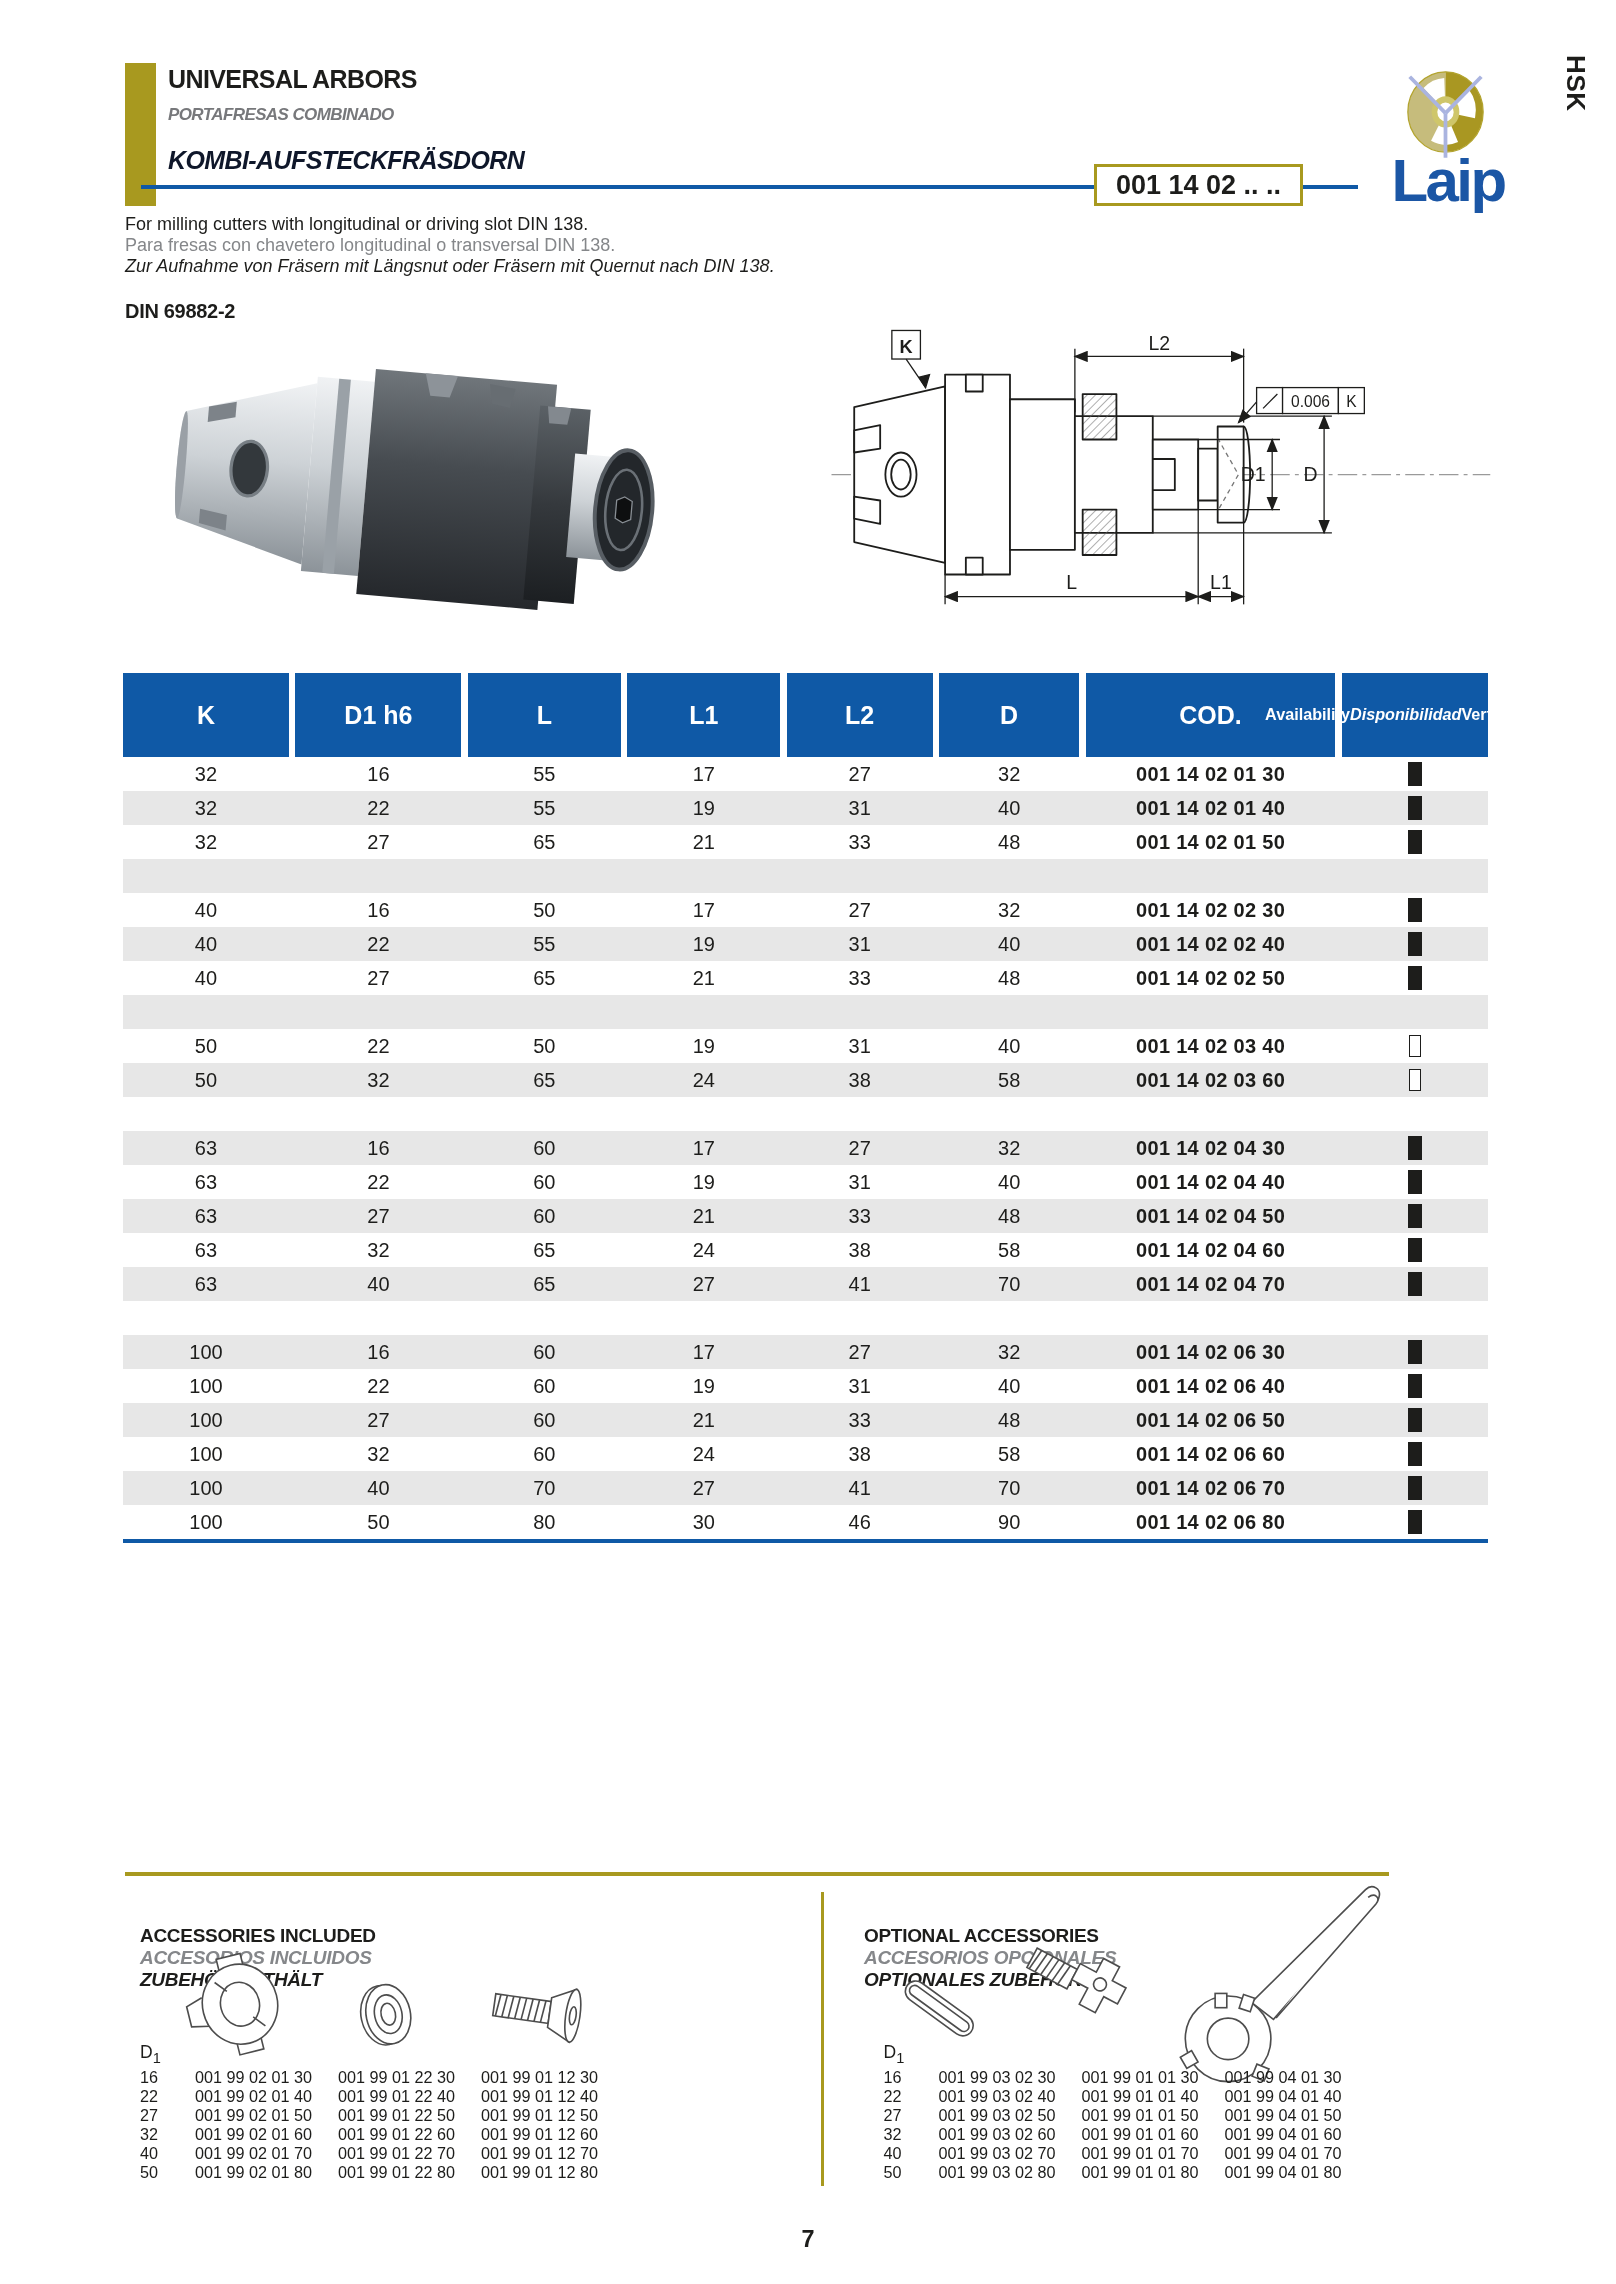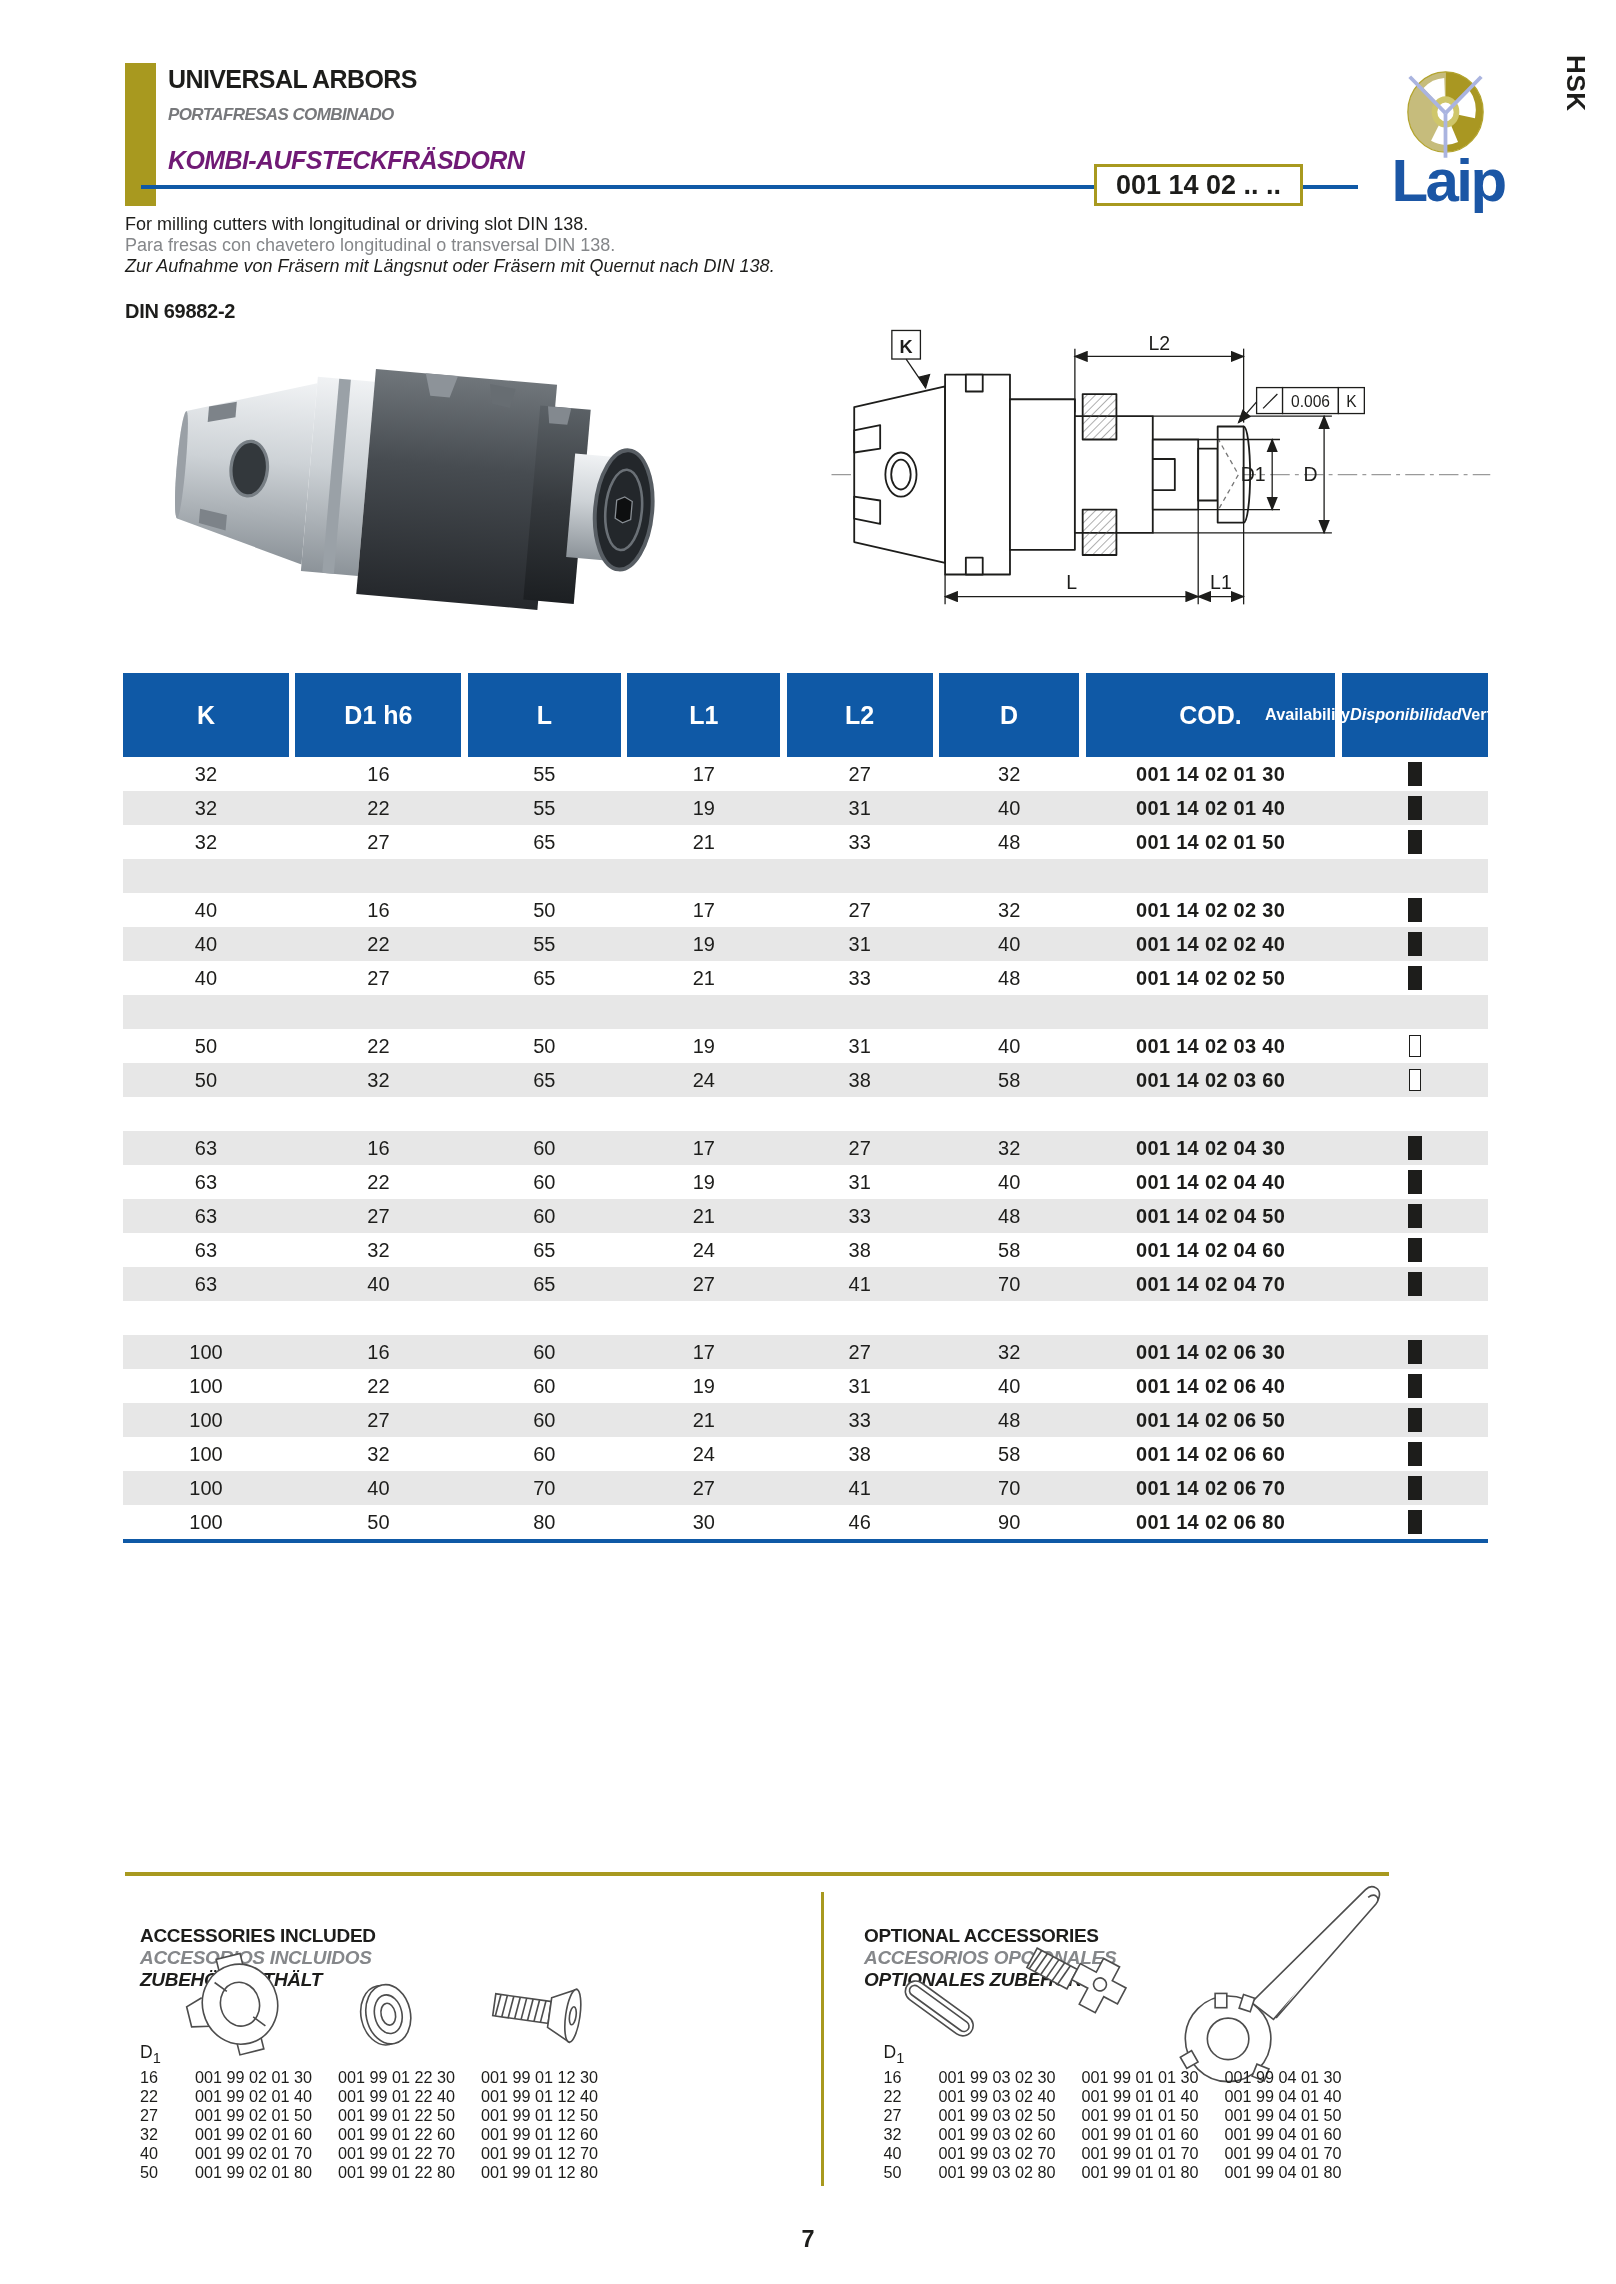--- a/index.html
+++ b/index.html
@@ -2,21 +2,21 @@
 <html style="font-size:10.4px"><head>
 <meta charset="utf-8">
 <style>
   html,body{margin:0;padding:0;background:#fff;}
   .page{position:relative;width:1616px;height:2284px;background:#ffffff;overflow:hidden;
         font-family:"Liberation Sans", sans-serif;color:#1d1d1b;}
   
   .accent-bar{position:absolute;left:125px;top:63px;width:31px;height:143px;background:#a8991f;}
   .title1{position:absolute;left:168px;top:65px;font-size:25px;font-weight:bold;letter-spacing:-0.6px;color:#1d1d1b;}
   .title2{position:absolute;left:168px;top:105px;font-size:17px;font-weight:bold;font-style:italic;letter-spacing:-0.6px;color:#77787b;}
-  .title3{position:absolute;left:168px;top:146px;font-size:25px;font-weight:bold;font-style:italic;letter-spacing:-0.6px;color:#701a75;}
+  .title3{position:absolute;left:168px;top:146px;font-size:25px;font-weight:bold;font-style:italic;letter-spacing:-0.6px;color:#0f172a;}
   .blue-rule{position:absolute;left:141px;top:185px;width:1217px;height:3.9px;background:#0f59a6;}
   .code-box{position:absolute;left:1094px;top:164px;width:203px;height:36px;background:#fff;border:3.2px solid #a8991f;
             display:flex;align-items:center;justify-content:center;font-size:27px;font-weight:bold;z-index:3;}
   .brand{position:absolute;left:1358px;top:65px;width:169px;height:149px;}
   .brand-icon{position:absolute;left:39px;top:3.2px;width:97px;height:91px;}
   .brand-text{position:absolute;left:12px;top:81px;width:156px;text-align:center;font-size:60px;font-weight:bold;
               color:#1b56a5;letter-spacing:-2.6px;}
   .hsk{position:absolute;left:1591px;top:55px;transform:rotate(90deg);transform-origin:0 0;
        font-size:26px;font-weight:bold;letter-spacing:0.6px;color:#1d1d1b;}
   

